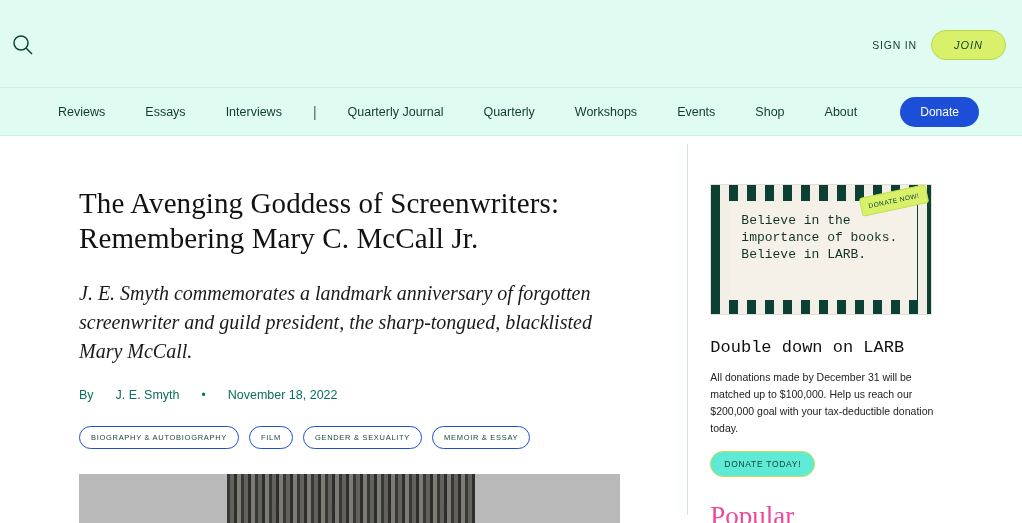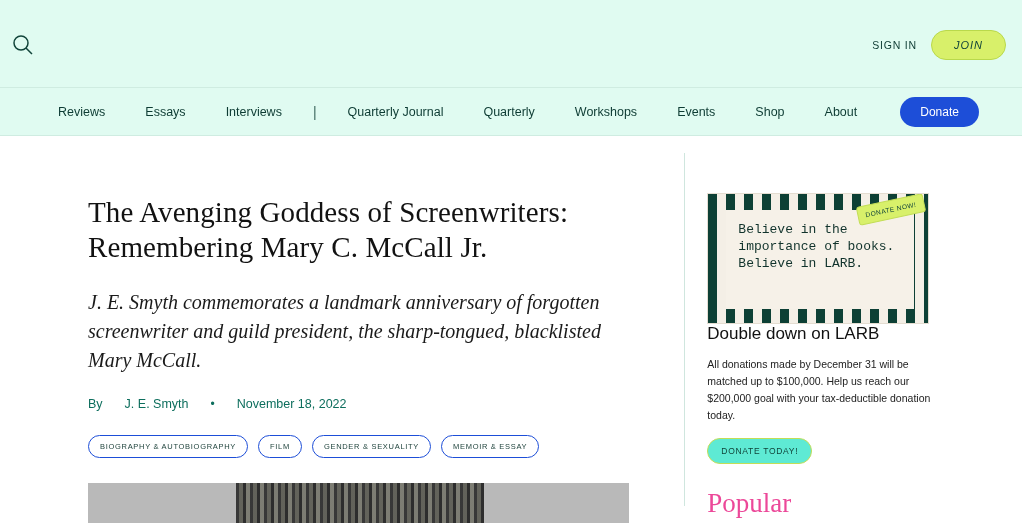--- a/index.html
+++ b/index.html
@@ -101,21 +101,21 @@
     color: #ffffff;
     border-radius: 999px;
     font-size: 12px;
     padding: 8px 20px;
     margin-left: 18px;
     cursor: pointer;
   }
   
   .page {
     display: flex;
-    padding: 17px;
+    padding: 8px;
     height: 387px;
   }
   .article {
     width: 690px;
     padding: 42px 0 0 71px;
   }
   .article h1 {
     font-family: "Liberation Serif", serif;
     font-weight: 400;
     font-size: 29px;
@@ -244,22 +244,22 @@
     color: #11443a;
     font-size: 6.5px;
     letter-spacing: .5px;
     padding: 5px 7px;
     border-radius: 3px;
     transform: rotate(-12deg);
     border: 1px solid #c3dd56;
     z-index: 3;
   }
   .promo-title {
-    margin-top: 0;
-    font-family: Liberation Sans, sans-serif;
+    margin-top: 23px;
+    font-family: Liberation Mono, monospace;
     font-size: 17px;
     color: #111;
   }
   .promo-body {
     margin-top: 12px;
     font-size: 10.5px;
     line-height: 1.62;
     color: #222;
     width: 228px;
   }

